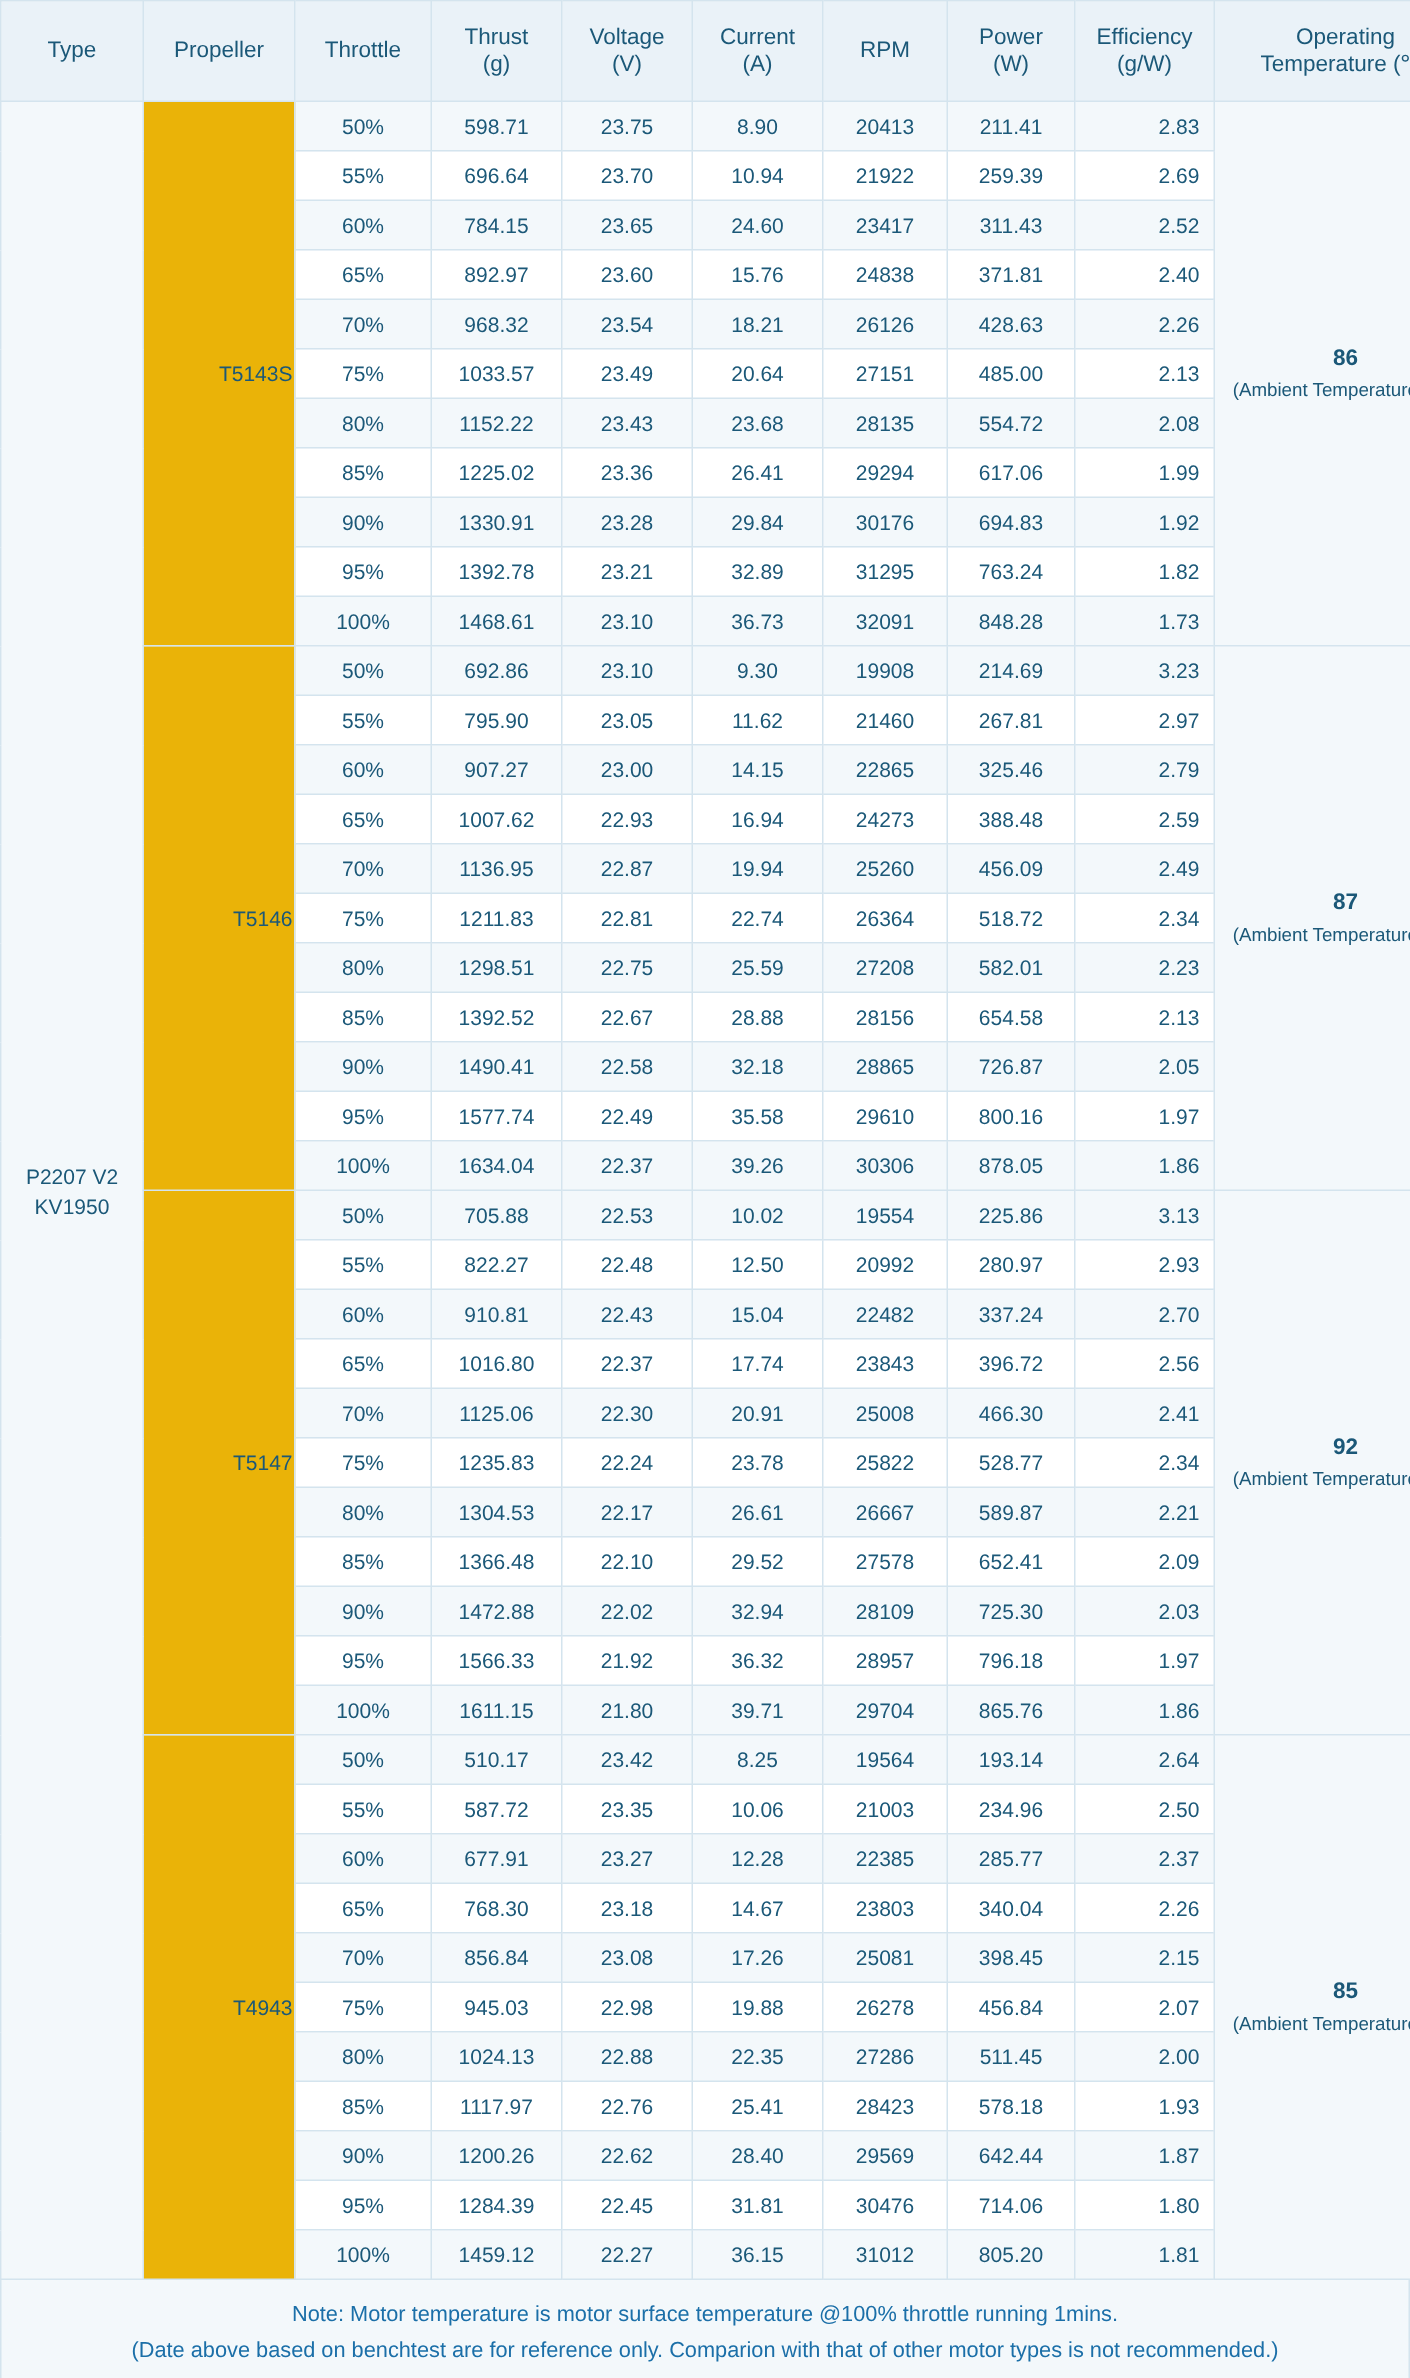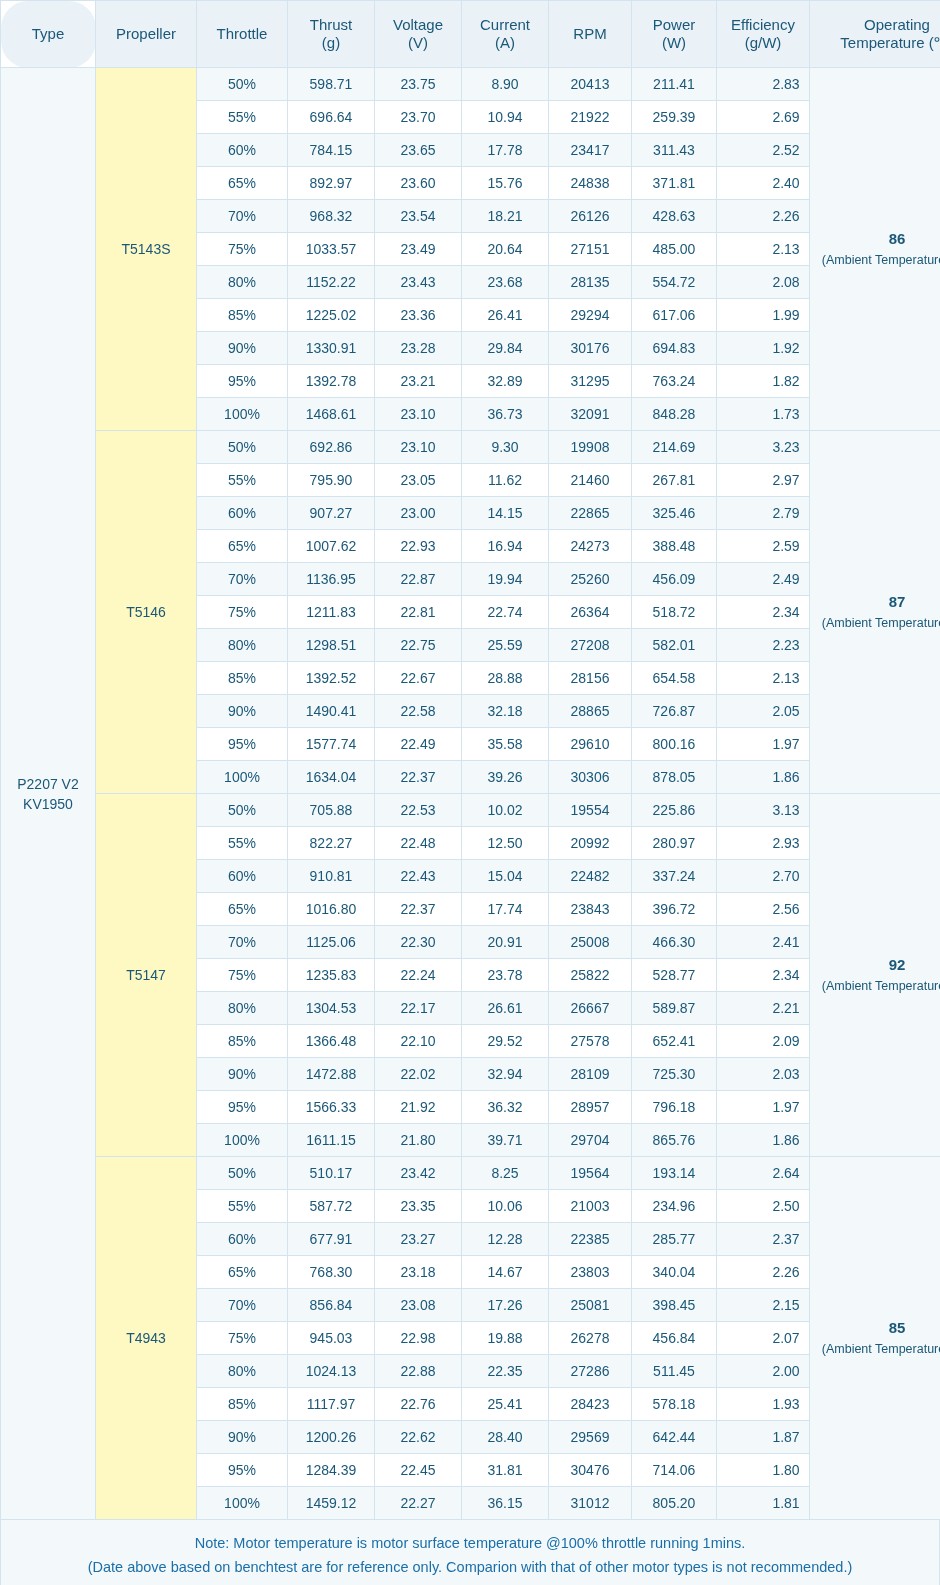--- a/index.html
+++ b/index.html
@@ -37,23 +37,24 @@
     display: block;
     font-size: 15px;
   }
   td.type-cell {
     background: #f3f8fb;
     font-size: 14px;
     line-height: 20px;
     width: 90px;
   }
   td.prop-cell {
-    background: #fef9c3;
+    background: #eab308;
     font-size: 14px;
     width: 96px;
+    text-align: right;
   }
   td.temp-cell {
     background: #f3f8fb;
     font-size: 14px;
     line-height: 19px;
     width: 170px;
   }
   td.temp-cell .temp-value {
     display: block;
     font-weight: bold;
@@ -94,21 +95,21 @@
     line-height: 24px;
     color: #1b6fa8;
   }
 </style>
 </head>
 <body>
 
 <table class="spec-table">
   <thead>
     <tr>
-      <th style="width:90px;border-radius:27px;">
+      <th style="width:90px;">
         <span>Type</span>
       </th>
       <th style="width:96px;">
         <span>Propeller</span>
       </th>
       <th style="width:86px;">
         <span>Throttle</span>
       </th>
       <th style="width:82px;">
         <span>Thrust</span>
@@ -161,21 +162,21 @@
         <td class="data col-voltage">23.70</td>
         <td class="data col-current">10.94</td>
         <td class="data col-rpm">21922</td>
         <td class="data col-power">259.39</td>
         <td class="data col-eff">2.69</td>
       </tr>
       <tr class="odd">
         <td class="data col-throttle">60%</td>
         <td class="data col-thrust">784.15</td>
         <td class="data col-voltage">23.65</td>
-        <td class="data col-current">17.78</td>
+        <td class="data col-current">24.60</td>
         <td class="data col-rpm">23417</td>
         <td class="data col-power">311.43</td>
         <td class="data col-eff">2.52</td>
       </tr>
       <tr class="even">
         <td class="data col-throttle">65%</td>
         <td class="data col-thrust">892.97</td>
         <td class="data col-voltage">23.60</td>
         <td class="data col-current">15.76</td>
         <td class="data col-rpm">24838</td>

